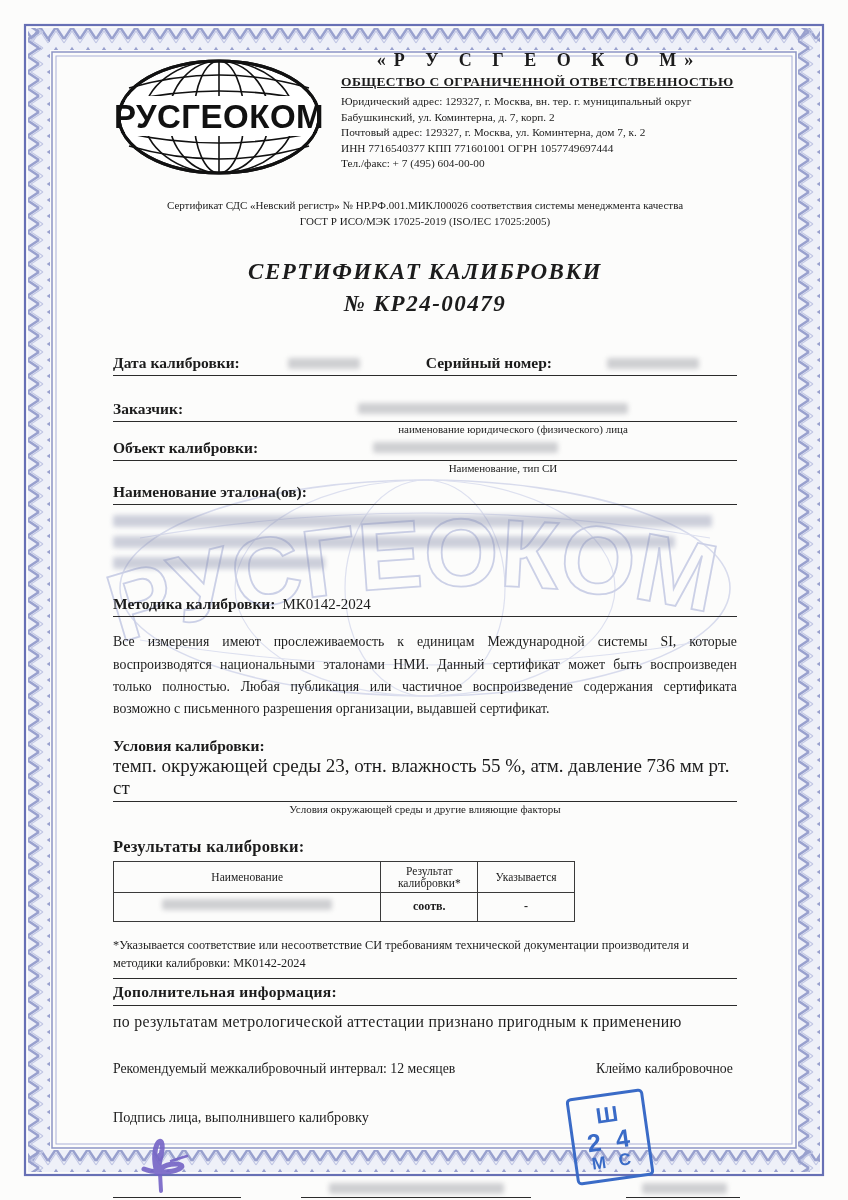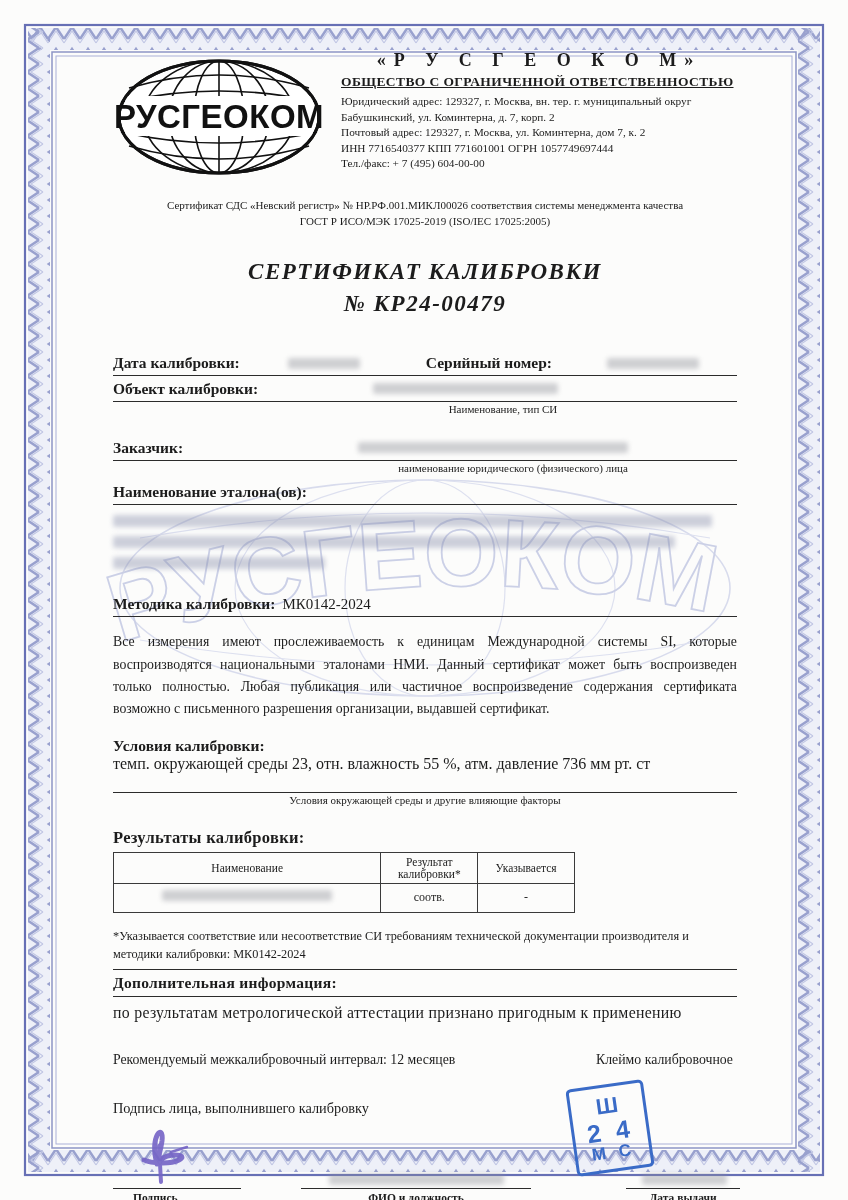--- a/index.html
+++ b/index.html
@@ -28,26 +28,26 @@
   
   .rows{margin-top:34px;}
   .frow{display:flex;align-items:flex-end;border-bottom:1.6px solid #2b2b2b;padding-bottom:3px;}
   .frow .lab{font-weight:bold;font-size:15.5px;white-space:nowrap;}
   .caption{font-size:11px;text-align:center;color:#222;margin-top:1px;}
   .redact{display:inline-block;height:11px;border-radius:2px;background:#90929a;opacity:.42;filter:blur(2.5px);}
   .redact.blue{background:#8a90ad;}
   .sec-label{font-weight:bold;font-size:15.5px;border-bottom:1.6px solid #2b2b2b;padding-bottom:3px;}
   .para{font-size:13.8px;text-align:justify;line-height:1.62;}
 
-  .cond-val{font-size:16px;border-bottom:1.4px solid #2b2b2b;padding-bottom:19px;}
+  .cond-val{font-size:19px;border-bottom:1.4px solid #2b2b2b;padding-bottom:2px;}
 
   
   .res-label{font-weight:bold;font-size:16.5px;margin-top:22px;letter-spacing:.3px;}
   table.res{border-collapse:collapse;margin-top:4px;width:462px;}
-  table.res th,table.res td{border:1.2px solid #3a3a3a;font-size:11.5px;text-align:center;padding:3px 4px;}
+  table.res th,table.res td{border:1.2px solid #3a3a3a;font-size:11.5px;text-align:center;padding:3px 4px;font-weight:bold;}
   table.res th{font-weight:normal;}
   table.res td{height:22px;font-size:12px;}
   .footnote{font-size:12.3px;line-height:1.5;margin-top:14px;border-bottom:1.6px solid #2b2b2b;padding-bottom:5px;}
   .addinfo-label{font-weight:bold;font-size:15.5px;border-bottom:1.6px solid #2b2b2b;padding:4px 0 4px 0;letter-spacing:.3px;}
   .addinfo-val{font-size:15.8px;margin-top:7px;letter-spacing:.3px;}
 
   
   .bottom{position:relative;height:200px;margin-top:30px;}
   .brow1{display:flex;justify-content:space-between;font-size:13.8px;}
   .stamp-label{padding-right:4px;}
@@ -156,34 +156,34 @@
 
     <div class="rows">
 
       <div class="frow">
         <span class="lab">Дата калибровки:</span>
         <span class="redact" style="width:72px;margin:0 0 3px 48px;"></span>
         <span class="lab" style="margin-left:66px;">Серийный номер:</span>
         <span class="redact" style="width:92px;margin:0 0 3px 55px;"></span>
       </div>
 
+      <div style="margin-top:24px;">
+        <div class="frow">
+          <span class="lab">Заказчик:</span>
+          <span class="redact" style="width:270px;margin:0 0 4px 175px;"></span>
+        </div>
+        <div class="caption" style="margin-left:230px;width:340px;">наименование юридического (физического) лица</div>
+      </div>
+
       <div style="margin-top:4px;">
         <div class="frow">
           <span class="lab">Объект калибровки:</span>
           <span class="redact" style="width:185px;margin:0 0 4px 115px;"></span>
         </div>
         <div class="caption" style="margin-left:230px;width:320px;">Наименование, тип СИ</div>
-      </div>
-
-      <div style="margin-top:24px;">
-        <div class="frow">
-          <span class="lab">Заказчик:</span>
-          <span class="redact" style="width:270px;margin:0 0 4px 175px;"></span>
-        </div>
-        <div class="caption" style="margin-left:230px;width:340px;">наименование юридического (физического) лица</div>
       </div>
 
       <div style="margin-top:9px;">
         <div class="sec-label">Наименование эталона(ов):</div>
         <div style="padding-top:10px;">
           <span class="redact blue" style="width:96%;height:12px;display:block;"></span>
           <span class="redact blue" style="width:90%;height:12px;display:block;margin-top:9px;"></span>
           <span class="redact blue" style="width:34%;height:12px;display:block;margin-top:9px;"></span>
         </div>
       </div>

